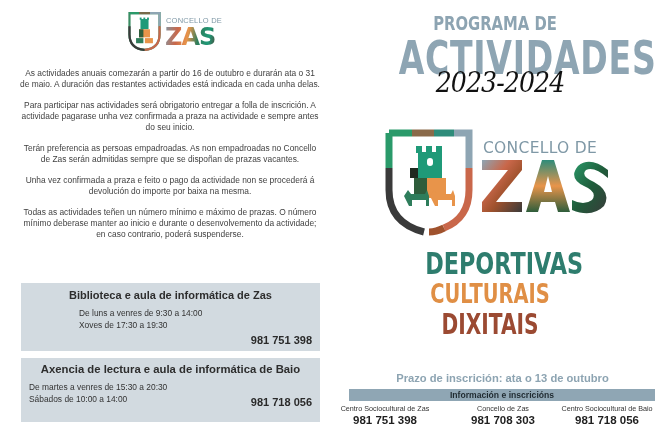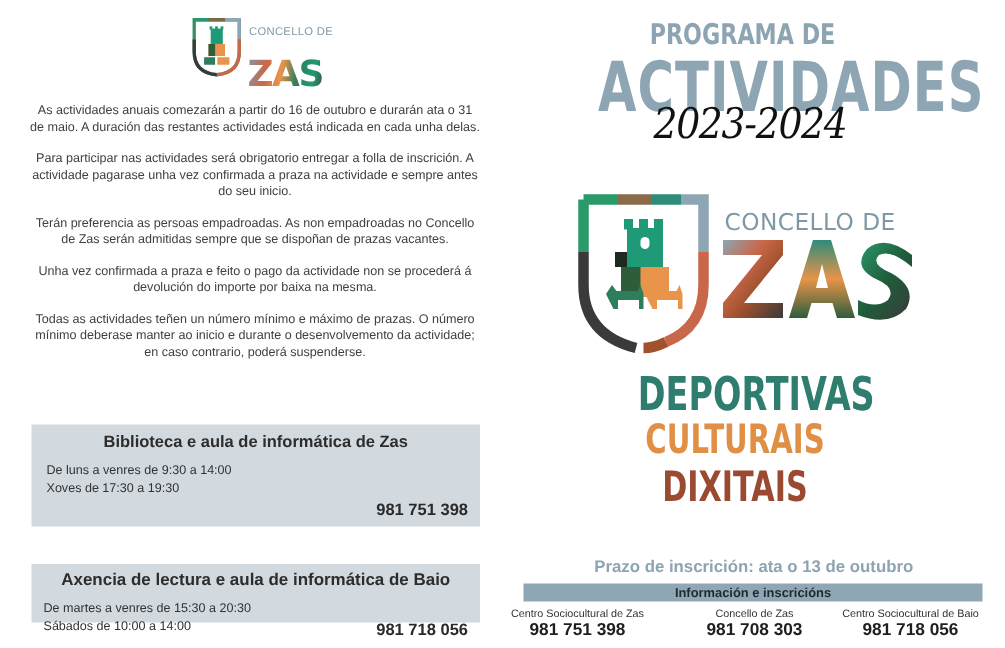--- a/index.html
+++ b/index.html
@@ -9,33 +9,33 @@
     position: relative;
   }
   .abs { position: absolute; }
 
   
   .small-logo { left: 128px; top: 10px; width: 90px; height: 46px; }
   .small-shield { position: absolute; left: 0; top: 0; width: 33px; height: 43px; }
   .small-concello { position: absolute; left: 38px; top: 6px; font-size: 7.5px; color: #7f98a6; letter-spacing: 0.2px; white-space: nowrap; }
   .small-zas { position: absolute; left: 37px; top: 14px; font-size: 24px; font-weight: bold; line-height: 26px; letter-spacing: -1px;
     background: linear-gradient(100deg,#7f98a6 0%,#c9674a 25%,#e8944a 45%,#2e7d5b 65%,#1f9a78 85%,#4a4a3a 100%);
-    -webkit-background-clip: text; background-clip: text; color: transparent; font-family: "DejaVu Sans", sans-serif; margin-top: 12px; }
+    -webkit-background-clip: text; background-clip: text; color: transparent; font-family: "DejaVu Sans", sans-serif; }
 
   .rules { left: 20px; top: 68px; width: 300px; text-align: center; font-size: 8.4px; line-height: 10.8px; color: #3f3f3f; }
   .rules p { margin: 0 0 10.5px 0; }
 
   .hours-box { left: 21px; width: 299px; background: #d2dae0; }
   .box1 { top: 283px; height: 68px; }
-  .box2 { top: 376px; height: 39px; }
+  .box2 { top: 358px; height: 64px; }
   .box-title { position: absolute; left: 0; right: 0; text-align: center; font-weight: bold; color: #2d2d2d; }
   .box1 .box-title { top: 6px; font-size: 11px; }
   .box2 .box-title { top: 5px; font-size: 11.3px; }
   .box-lines { position: absolute; left: 10px; font-size: 8.4px; line-height: 12px; color: #333; }
-  .box1 .box-lines { top: 24px; }
+  .box1 .box-lines { top: 24px; margin-left: 48px; }
   .box2 .box-lines { top: 23px; left: 8px; }
   .box-phone { position: absolute; right: 8px; font-weight: bold; font-size: 11px; color: #2a2a2a; }
   .box1 .box-phone { top: 51px; }
   .box2 .box-phone { top: 38px; }
 
   
   .prog-de { left: 395px; top: 12px; width: 200px; text-align: center; font-family: "DejaVu Sans", sans-serif; font-weight: bold; font-size: 19px; color: #8da4b2; transform: scaleX(0.78); transform-origin: center; letter-spacing: 0px; }
   .actividades { left: 360px; top: 34px; width: 276px; text-align: center; font-family: "DejaVu Sans", sans-serif; font-weight: bold; font-size: 46px; line-height: 48px; color: #8ea5b3; transform: scaleX(0.72); transform-origin: center; letter-spacing: 1px; }
   .years { left: 395px; top: 66px; width: 210px; text-align: center; font-family: "DejaVu Serif", serif; font-style: italic; font-size: 28px; color: #111; letter-spacing: -1px; transform: scaleX(0.9); }
 

